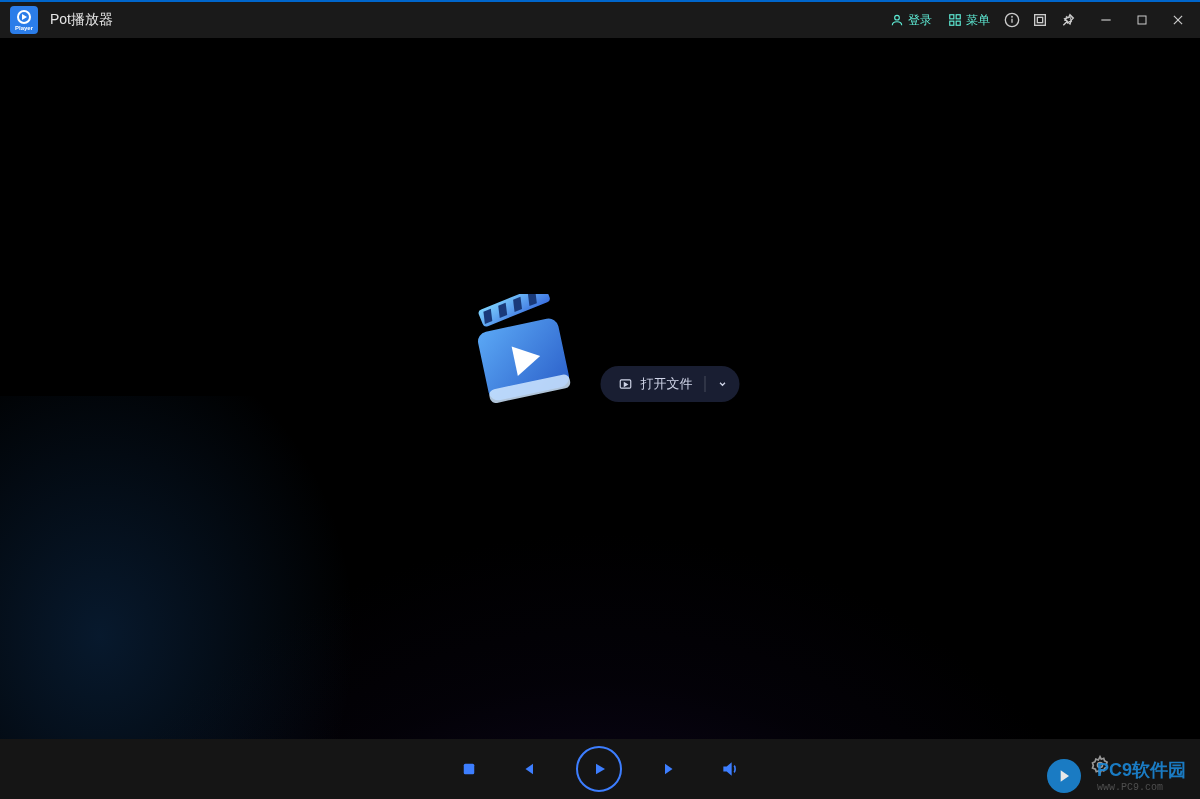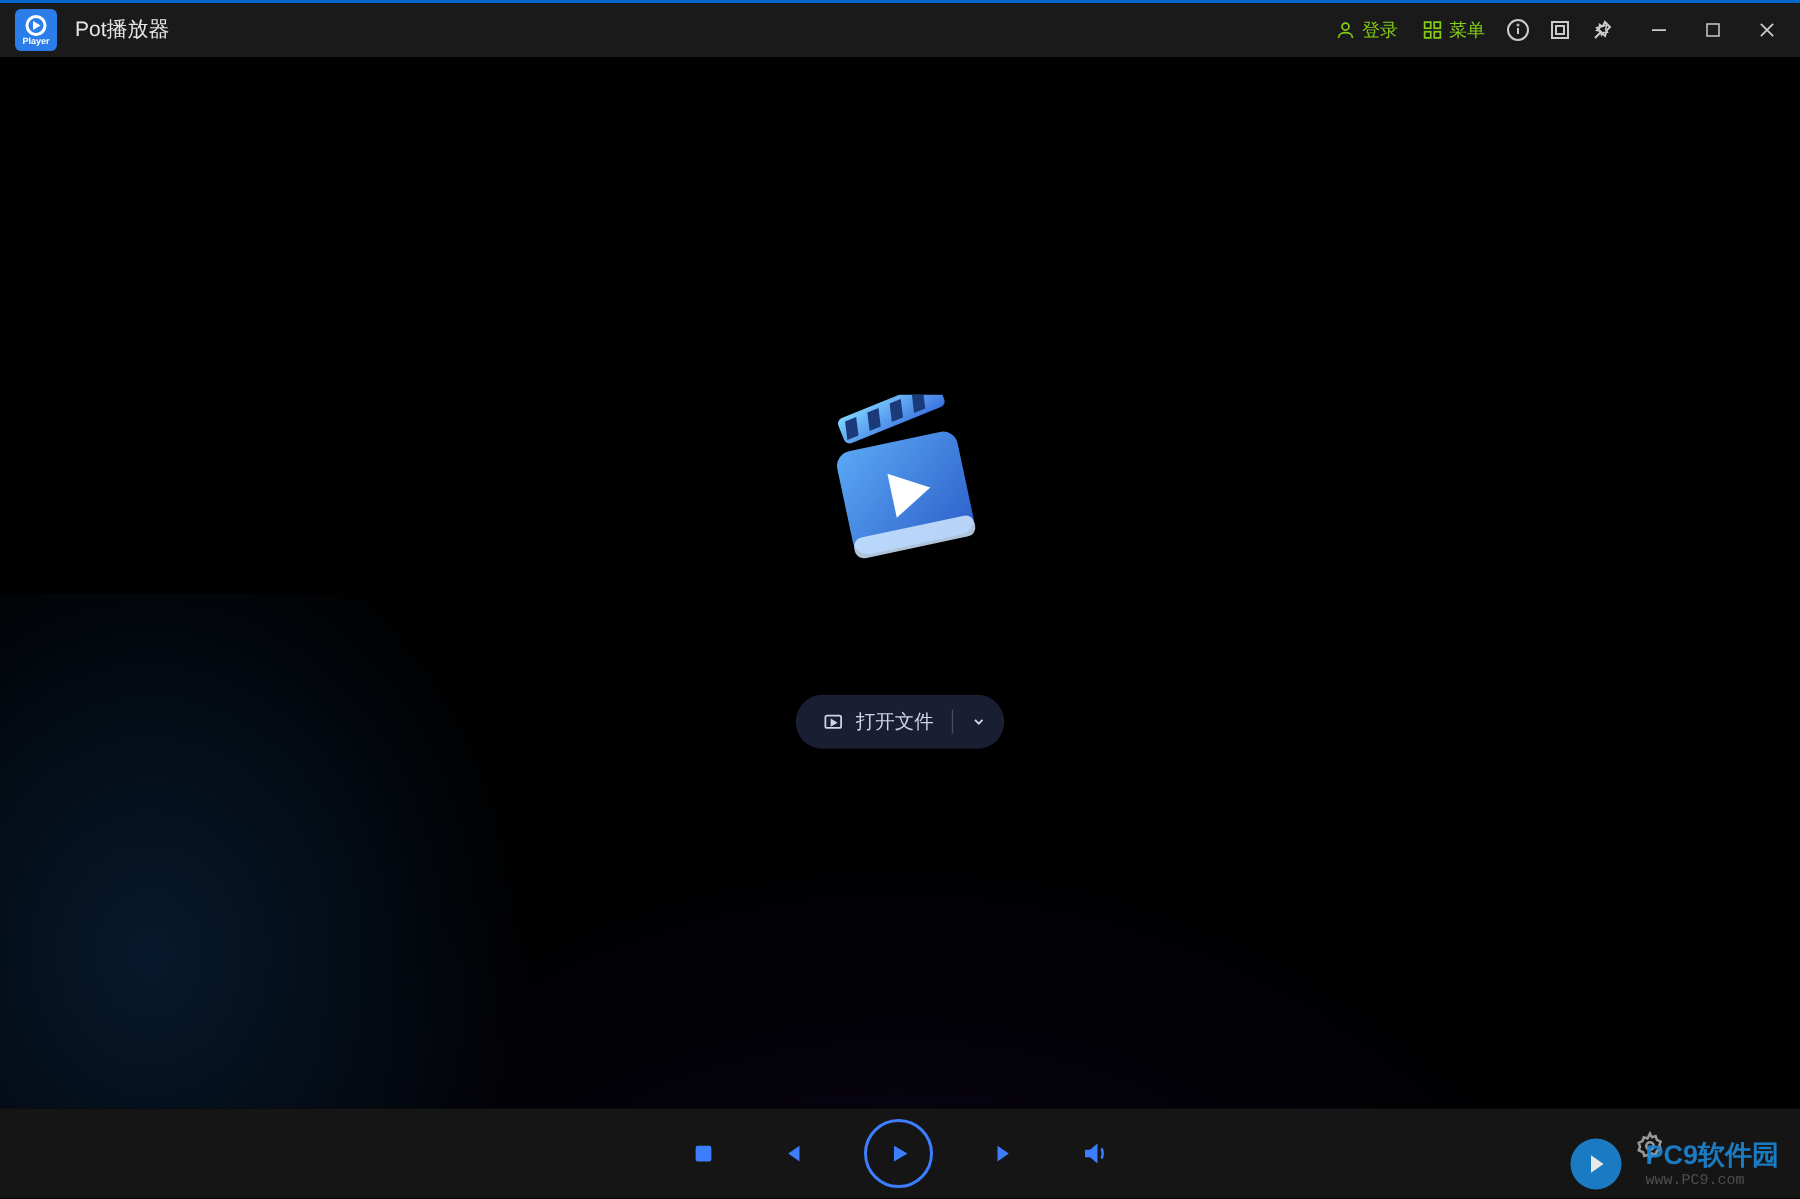--- a/index.html
+++ b/index.html
@@ -54,21 +54,21 @@
   margin-top: 1px;
 }
 .app-title {
   color: #e5e5e5;
   font-size: 14px;
 }
 .titlebar-spacer { flex: 1; }
 .titlebar-btn {
   display: flex;
   align-items: center;
-  color: #84cc16;
+  color: #5eead4;
   font-size: 12px;
   margin: 0 8px;
   cursor: pointer;
 }
 .titlebar-btn svg { margin-right: 4px; }
 .win-controls {
   display: flex;
   align-items: center;
   gap: 8px;
   margin-left: 10px;
@@ -109,21 +109,21 @@
   top: 350px;
   background: radial-gradient(ellipse at 40% 40%, rgba(30,100,180,0.25) 0%, transparent 60%);
 }
 
 .center-content {
   position: absolute;
   left: 50%;
   top: 50%;
   transform: translate(-50%, -55%);
   display: flex;
-  flex-direction: column;
+  flex-direction: row;
   align-items: center;
   gap: 20px;
 }
 .clapper {
   width: 120px;
   height: 120px;
   position: relative;
   margin-bottom: 60px;
 }
 

